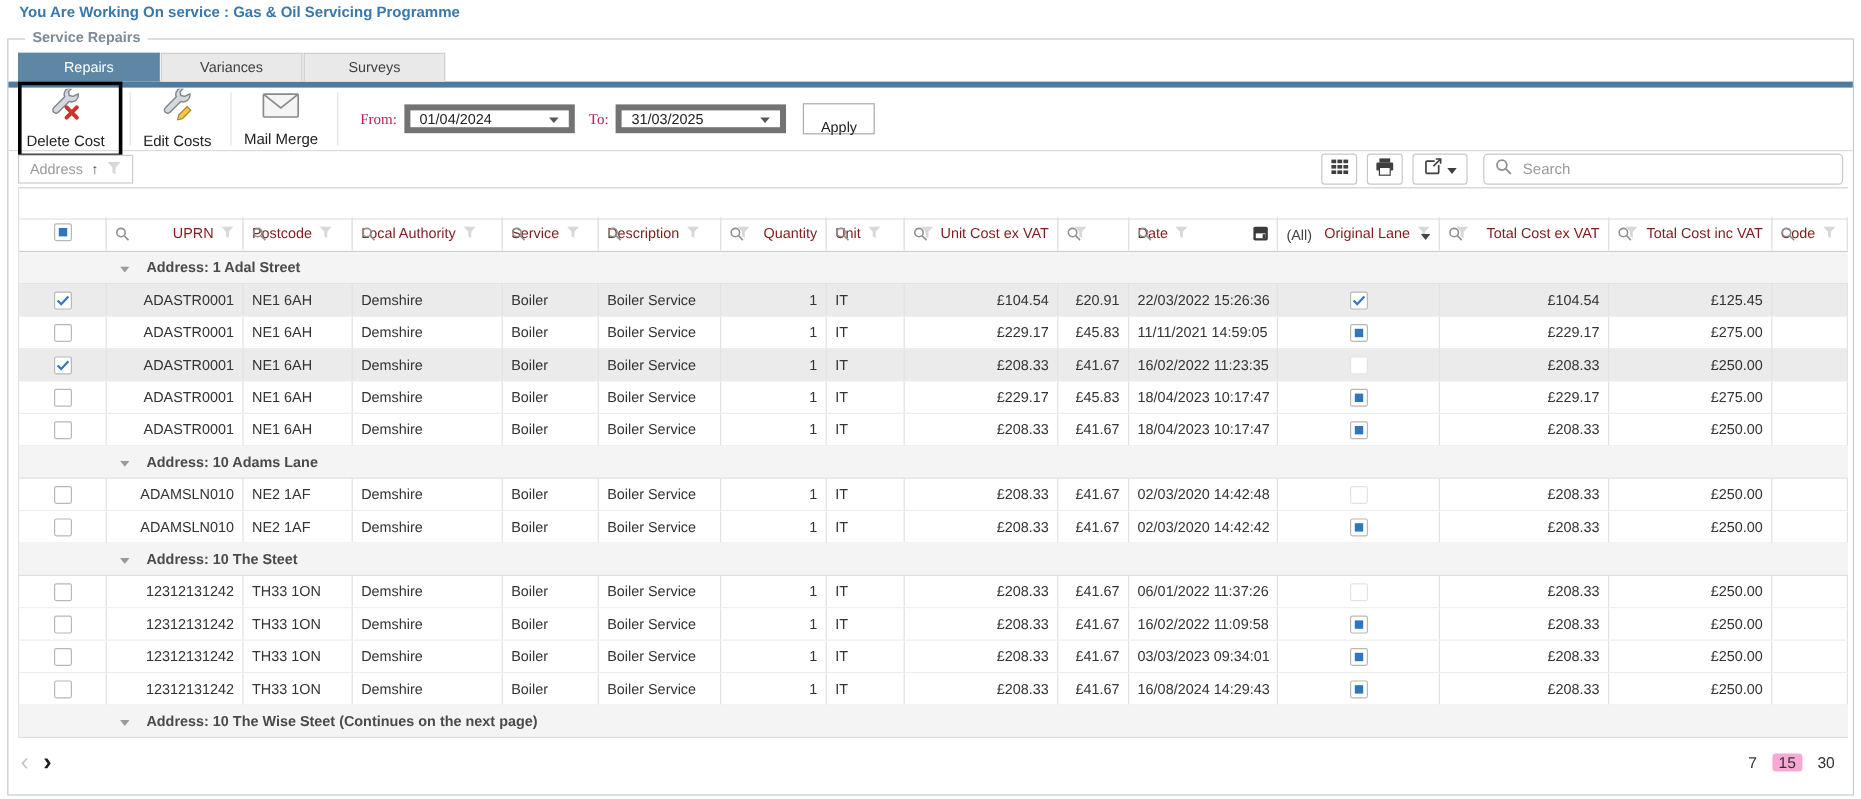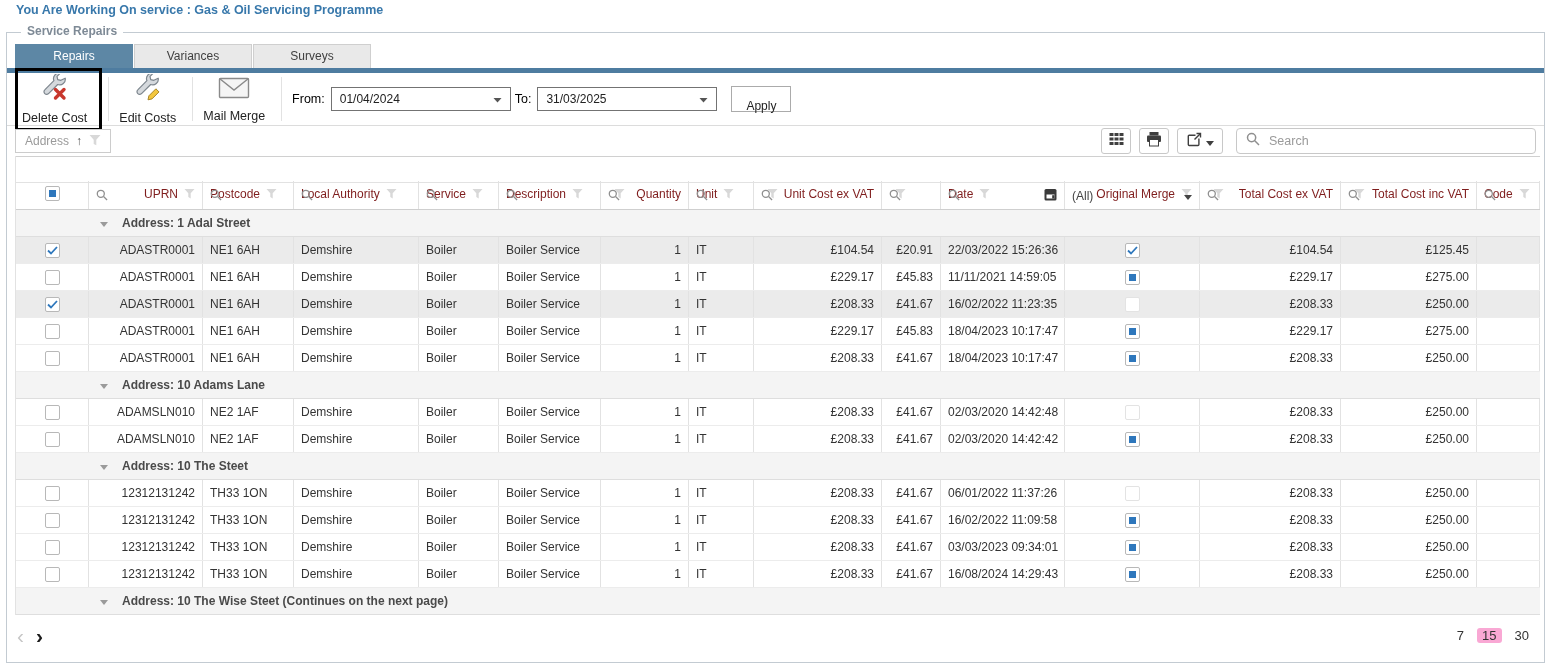--- a/index.html
+++ b/index.html
@@ -16,22 +16,22 @@
   .tabs { display:flex; margin:11px 0 0 8px; }
   .tab { width:118px; height:24px; line-height:23px; text-align:center; font-size:12px; background:#e9e9e9;
          color:#3f3f3f; border:1px solid #cfcfcf; border-bottom:none; margin-right:1px; cursor:pointer; }
   .tab.active { background:#5d87a5; color:#fff; border-color:#5d87a5; }
   .tab-underline { height:5px; background:#4e7ca0; }
 
   .toolbar { display:flex; align-items:center; height:52px; padding:0 8px; }
   .tb-btn { display:flex; align-items:center; gap:6px; font-size:12.5px; color:#222; padding:3px 10px 3px 4px; cursor:pointer; white-space:nowrap;flex-direction:column; }
   .tb-btn.hl { border:3px solid #000; padding:3px 12px 3px 4px; }
   .tb-sep { width:1px; height:44px; background:#e2e2e2; margin:0 6px; }
-  .tb-lab { font-size:12.5px; color:#000000; margin:0 6px 0 4px; }
-  .combo { display:flex; align-items:center; width:180px; height:24px; border:1px solid #737373; padding:0 8px;
+  .tb-lab { font-size:12.5px; color:#be185d; margin:0 6px 0 12px;font-family:Liberation Serif, serif; }
+  .combo { display:flex; align-items:center; width:142px; height:24px; border:5px solid #737373; padding:0 8px;
            font-size:12px; color:#222; background:#fff; cursor:pointer; }
   .combo .val { flex:1; }
   .apply-btn { height:26px; padding:12px 14px; font-size:12px; font-family:inherit; color:#222;
                border:1px solid #ababab; background:#fff; margin-left:14px; cursor:pointer; }
 
   .hr { height:1px; background:#dcdcdc; }
 
   .panel-row { display:flex; align-items:center; height:30px; padding:0 8px; justify-content:space-between; }
   .group-chip { display:flex; align-items:center; gap:7px; border:1px solid #ccc; height:24px; padding:0 9px;
                 font-size:12px; color:#9a9a9a; background:#fff; cursor:pointer; }
@@ -276,21 +276,21 @@
         </div>
         <div class="gcell " style="flex: 0 0 124px; width: 124px;">
           <span class="cap">Date</span>
           <span class="funnel push">
             <svg width="11" height="11" viewBox="0 0 11 11">
               <path d="M0.5 1 h10 l-3.8 4.2 v5.2 l-2.4 -1.3 v-3.9 z" fill="#d8d8d8"></path>
             </svg>
           </span>
         </div>
         <div class="gcell " style="flex: 0 0 135px; width: 135px;">
-          <span class="cap push">Original Merge</span>
+          <span class="cap push">Original Lane</span>
           <span class="funnel">
             <svg width="11" height="11" viewBox="0 0 11 11">
               <path d="M0.5 1 h10 l-3.8 4.2 v5.2 l-2.4 -1.3 v-3.9 z" fill="#d8d8d8"></path>
             </svg>
           </span>
         </div>
         <div class="gcell " style="flex: 0 0 141px; width: 141px;">
           <span class="funnel fun-l">
             <svg width="11" height="11" viewBox="0 0 11 11">
               <path d="M0.5 1 h10 l-3.8 4.2 v5.2 l-2.4 -1.3 v-3.9 z" fill="#d8d8d8"></path>

